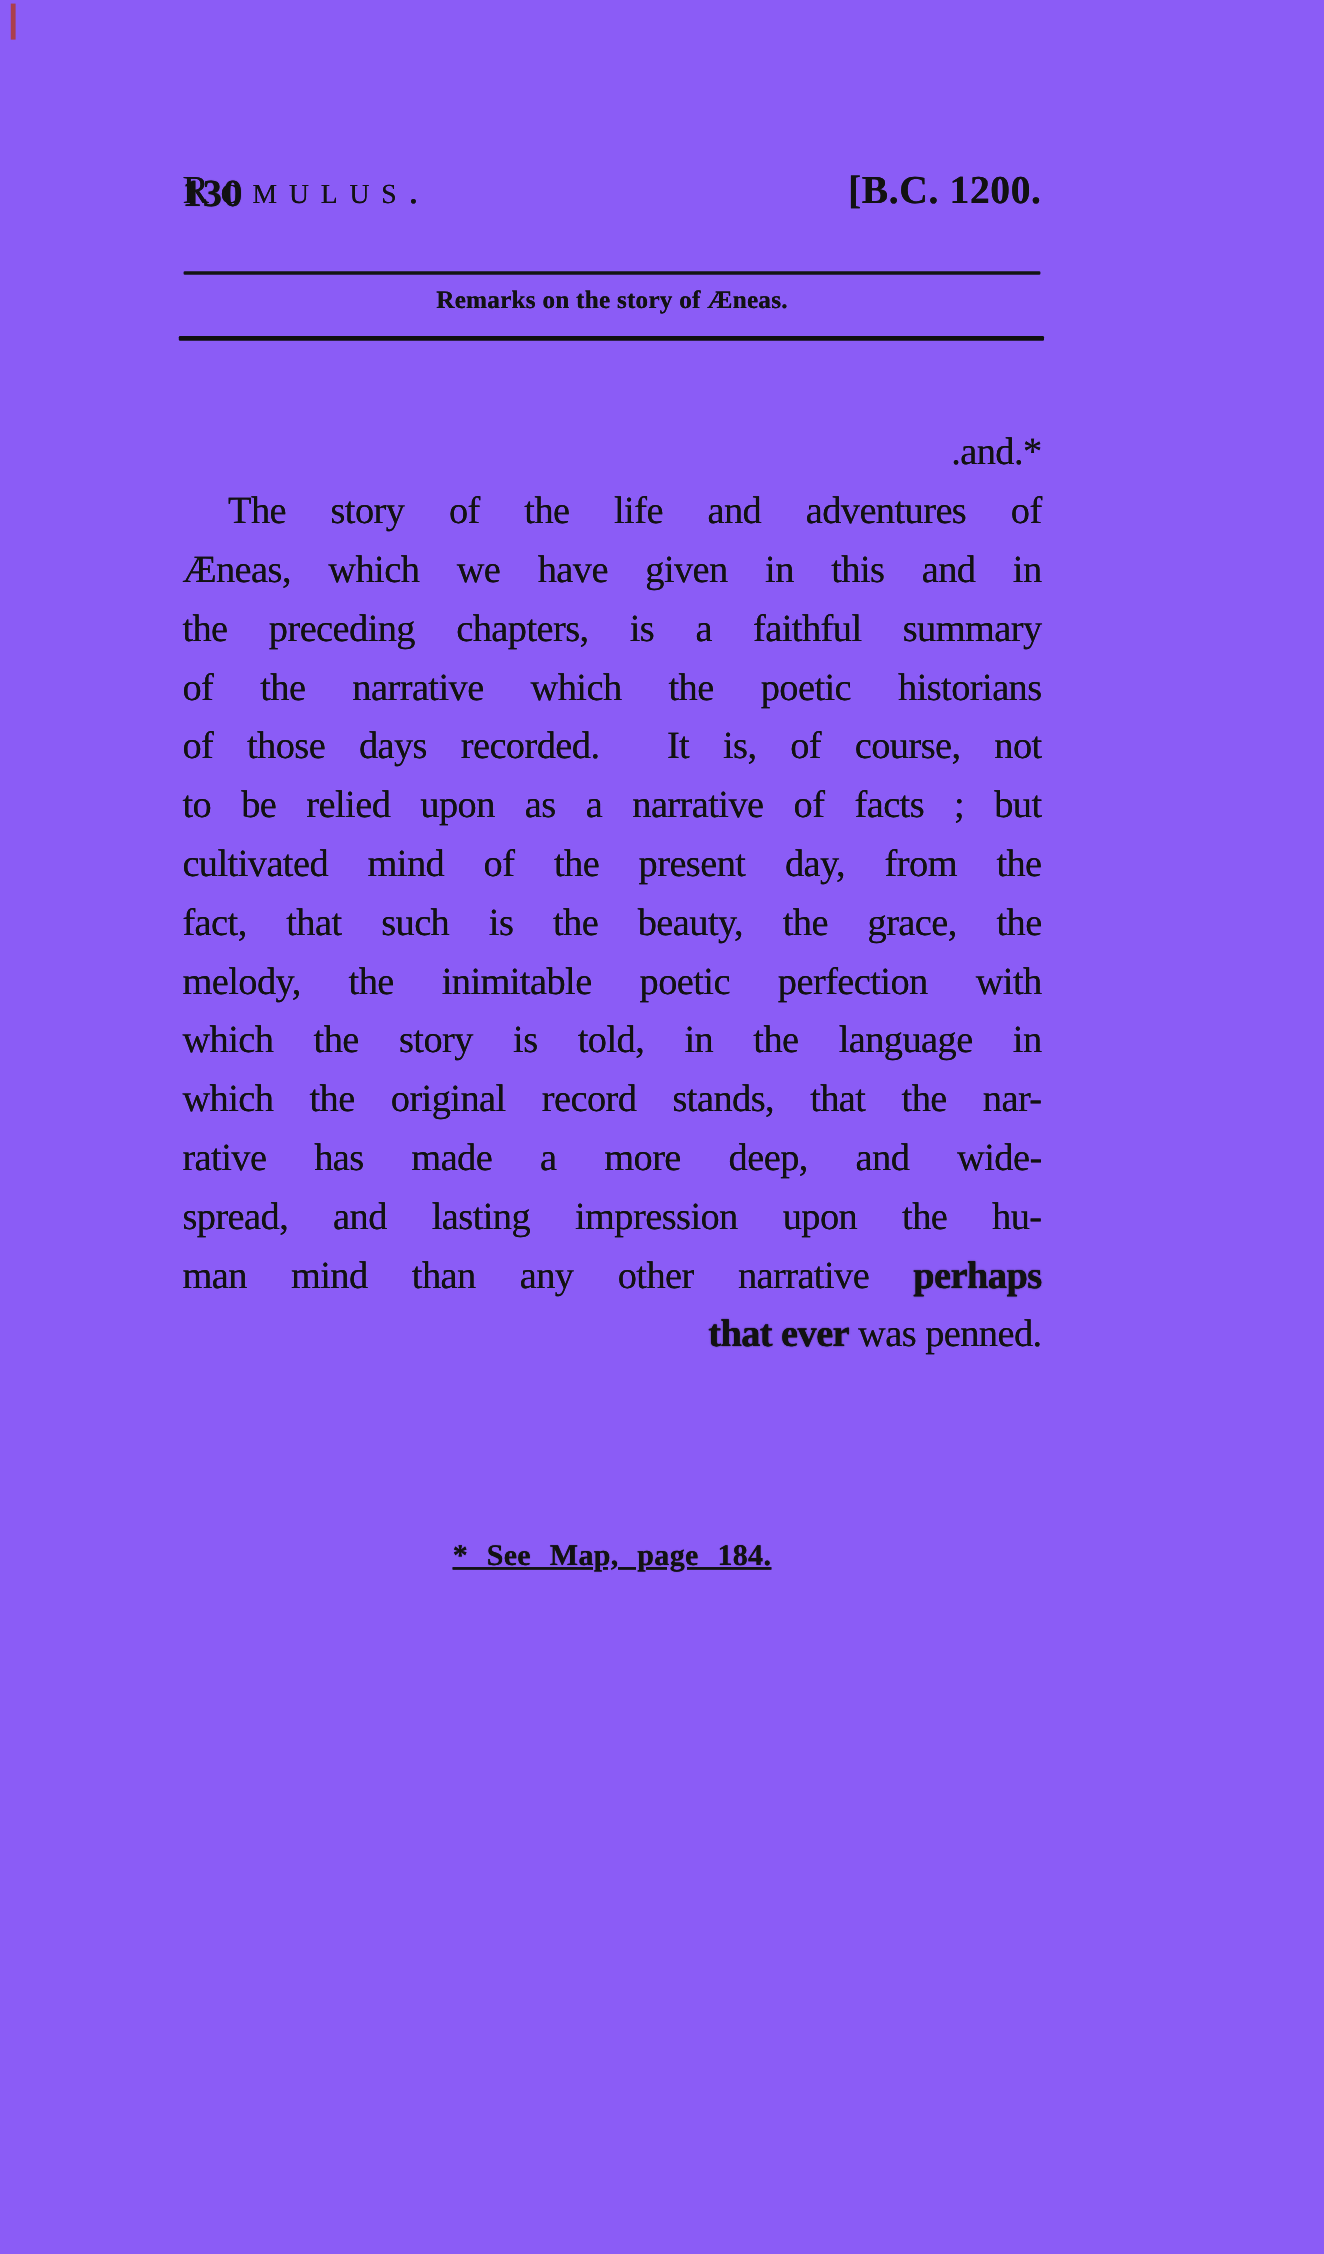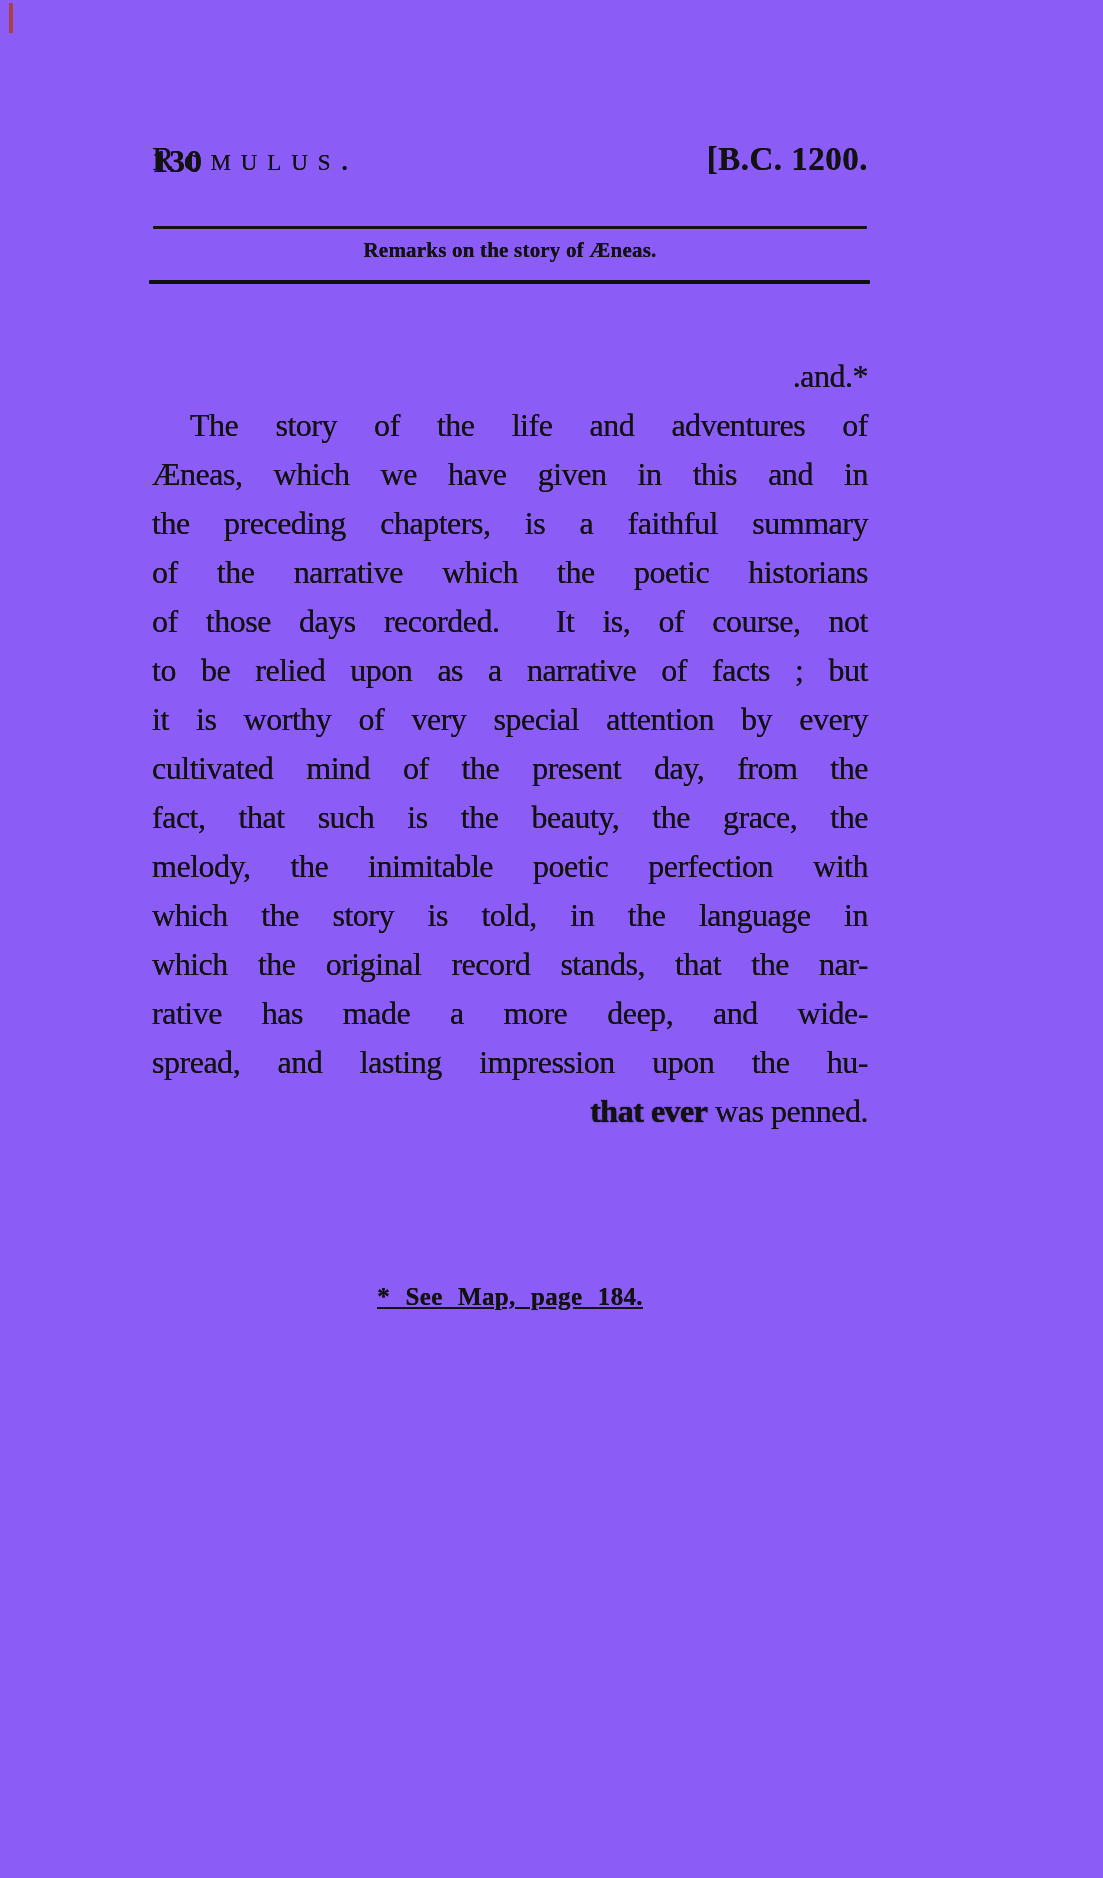--- a/index.html
+++ b/index.html
@@ -120,28 +120,30 @@
       <div class="line plain">.and.*</div>
     </div>
 
     <div>
       <div class="line just indent">The story of the life and adventures of</div>
       <div class="line just">Æneas, which we have given in this and in</div>
       <div class="line just">the preceding chapters, is a faithful summary</div>
       <div class="line just">of the narrative which the poetic historians</div>
       <div class="line just">of those days recorded.&nbsp; It is, of course, not</div>
       <div class="line just">to be relied upon as a narrative of facts ; but</div>
-      <div class="line just">it is worthy of very special attention by every</div>
       <div class="line just">cultivated mind of the present day, from the</div>
       <div class="line just">fact, that such is the beauty, the grace, the</div>
       <div class="line just">melody, the inimitable poetic perfection with</div>
       <div class="line just">which the story is told, in the language in</div>
       <div class="line just">which the original record stands, that the nar-</div>
       <div class="line just">rative has made a more deep, and wide-</div>
       <div class="line just">spread, and lasting impression upon the hu-</div>
+      <div class="line just">
+        <span>man mind than any other narrative </span><span class="smudge">perhaps</span>
+      </div>
       <div class="line plain">
         <span class="smudge">that ever</span><span> was penned.</span>
       </div>
     </div>
 
   </div>
 
   <div class="footnote">* See Map, page 184.</div>
 
 </div>

